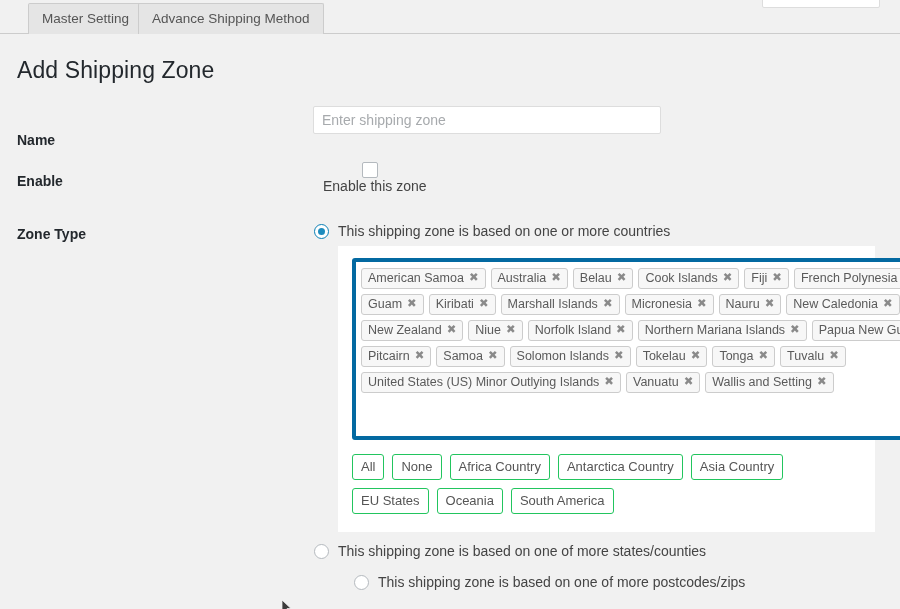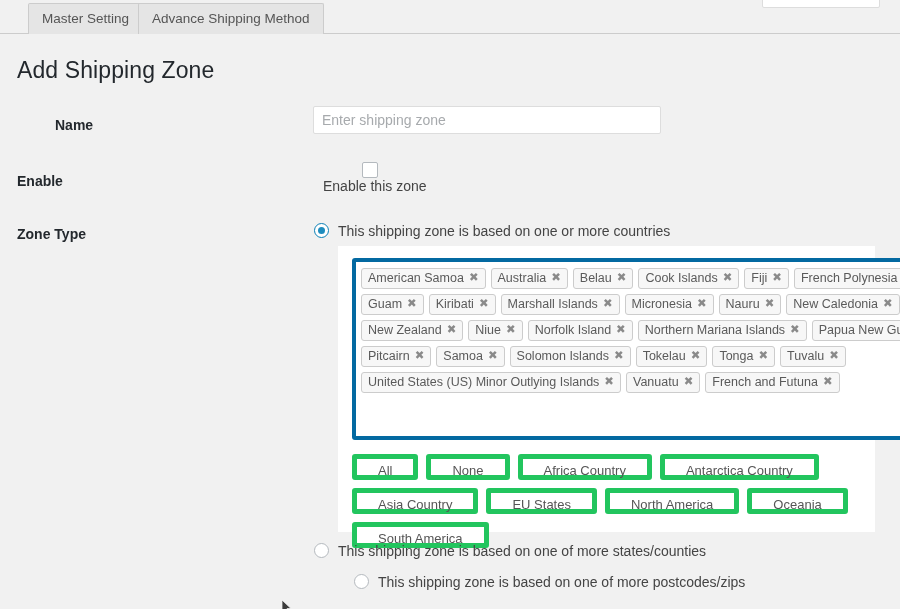--- a/index.html
+++ b/index.html
@@ -77,21 +77,21 @@
   }
 
   
   .form-label {
     position: absolute;
     left: 17px;
     font-size: 14px;
     font-weight: bold;
     color: #23282d;
   }
-  .lbl-name   { top: 117px; margin-left: 38px; }
+  .lbl-name   { top: 132px; }
   .lbl-enable { top: 173px; }
   .lbl-zone   { top: 226px; }
 
   .name-input {
     position: absolute;
     top: 106px;
     left: 313px;
     width: 348px;
     height: 28px;
     box-sizing: border-box;
@@ -128,21 +128,21 @@
     margin-left: 10px;
     font-size: 14px;
     color: #444;
   }
 
   
   .radio-row {
     position: absolute;
     left: 314px;
     display: flex;
-    align-items: flex-start;
+    align-items: center;
   }
   .radio-row.r1 { top: 223px; }
   .radio-row.r2 { top: 543px; }
   .radio-row.r3 { top: 574px; padding-left: 40px; }
 
   .radio {
     width: 15px;
     height: 15px;
     box-sizing: border-box;
     border: 1px solid #b4b9be;
@@ -225,28 +225,28 @@
     position: absolute;
     top: 454px;
     left: 352px;
     width: 512px;
     display: flex;
     flex-wrap: wrap;
     gap: 8px 8px;
   }
   .preset-btn {
     background: #fff;
-    border: 5px solid #22c55e;
+    border: 1px solid #22c55e;
     border-radius: 3px;
     font-family: "Liberation Sans", sans-serif;
     font-size: 13px;
     color: #555;
     height: 26px;
     line-height: 24px;
-    padding: 0 21px;
+    padding: 0 8px;
     box-sizing: border-box;
     white-space: nowrap;
     cursor: pointer;
   }
 
   
   .cursor {
     position: absolute;
     left: 282px;
     top: 600px;
@@ -381,34 +381,33 @@
       </span>
       <span class="tag">
         <span>United States (US) Minor Outlying Islands</span>
         <span class="tag-x">✖</span>
       </span>
       <span class="tag">
         <span>Vanuatu</span>
         <span class="tag-x">✖</span>
       </span>
       <span class="tag">
-        <span>French and Futuna</span>
+        <span>Wallis and Setting</span>
         <span class="tag-x">✖</span>
       </span>
     </div>
 </div>
 
 <div class="preset-wrap" id="preset-wrap">
     <button class="preset-btn">All</button>
     <button class="preset-btn">None</button>
     <button class="preset-btn">Africa Country</button>
     <button class="preset-btn">Antarctica Country</button>
     <button class="preset-btn">Asia Country</button>
     <button class="preset-btn">EU States</button>
-    <button class="preset-btn">North America</button>
     <button class="preset-btn">Oceania</button>
     <button class="preset-btn">South America</button>
   </div>
 
 <div class="radio-row r2">
   <span class="radio"></span>
   <span class="r-label">This shipping zone is based on one of more states/counties</span>
 </div>
 
 <div class="radio-row r3">

